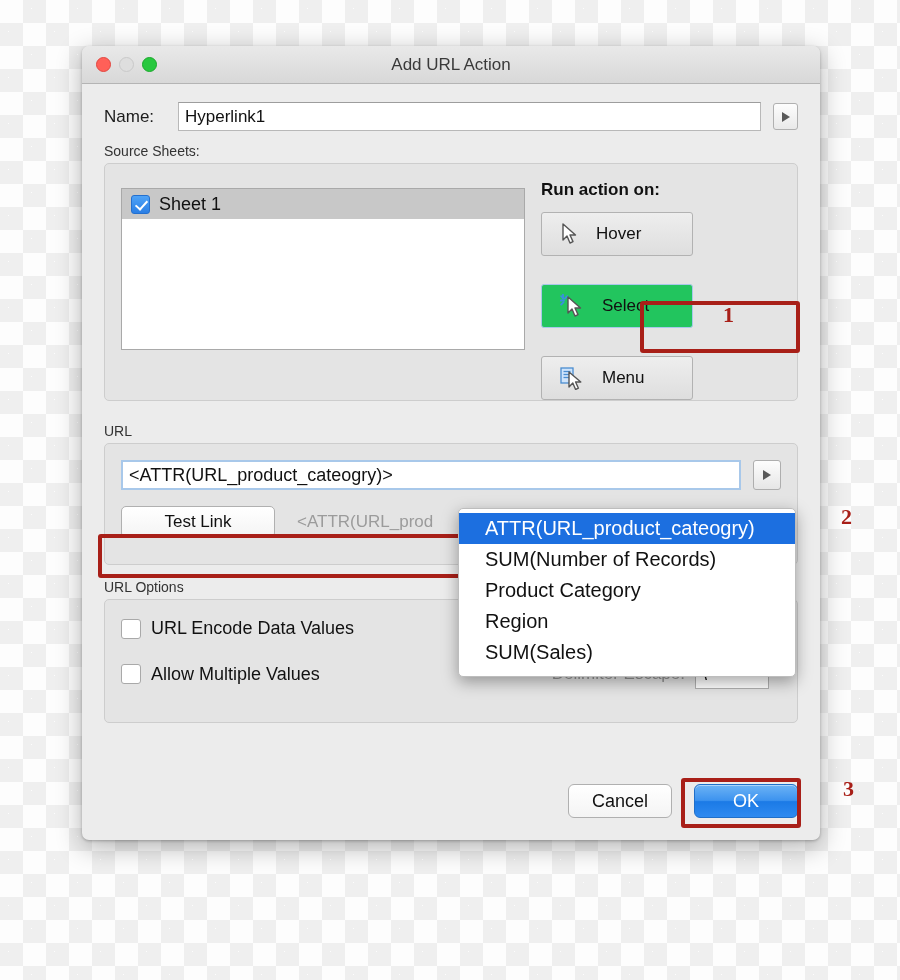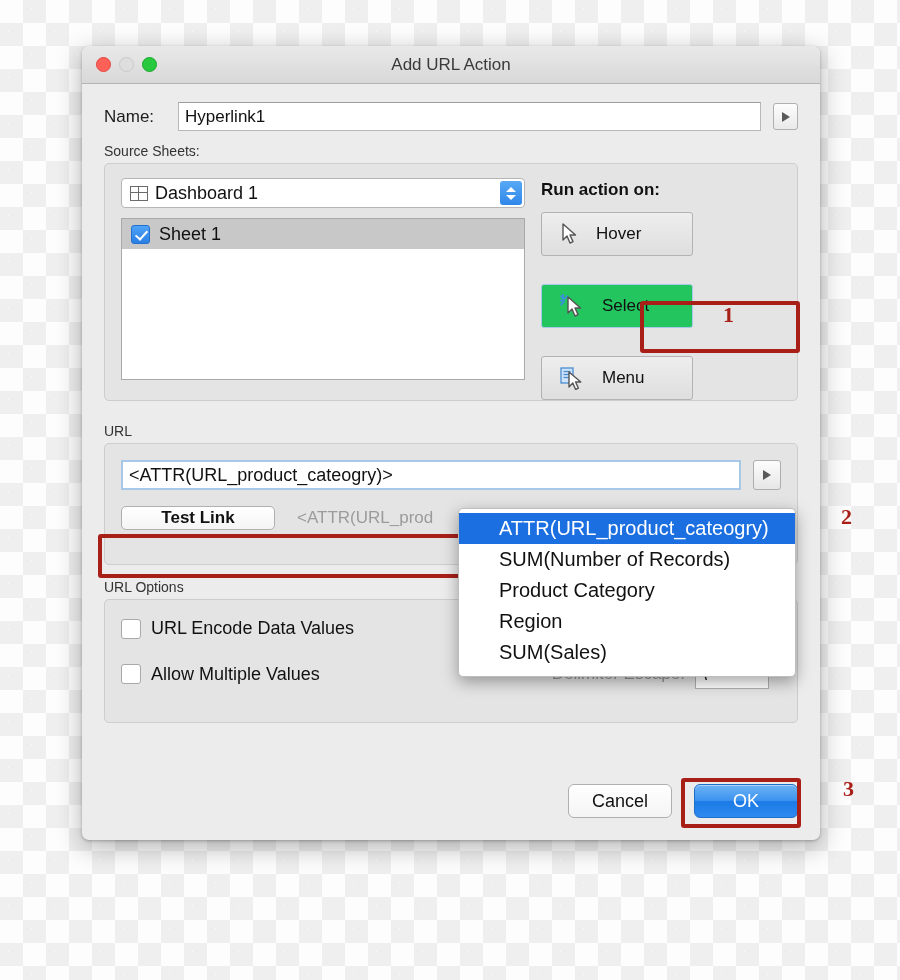--- a/index.html
+++ b/index.html
@@ -209,24 +209,24 @@
     white-space: nowrap; overflow: hidden;
   }
   .url-arrow {
     width: 28px; height: 30px;
     background: linear-gradient(to bottom,#fdfdfd,#e6e6e6);
     border: 1px solid #aeaeae; border-radius: 3px;
     display: flex; align-items: center; justify-content: center;
   }
   .testrow { display: flex; align-items: center; gap: 22px; margin-top: 16px; }
   .test-btn {
-    width: 154px; height: 24px;
+    width: 154px; height: 32px;
     background: linear-gradient(to bottom,#ffffff,#f4f4f4);
     border: 1px solid #b0b0b0; border-radius: 5px;
-    font-size: 17px; color: #111; font-weight: bold;
+    font-size: 17px; color: #111; font-weight: normal;
     display: flex; align-items: center; justify-content: center;
   }
   .test-preview { font-size: 17px; color: #9b9b9b; white-space: nowrap; overflow: hidden; }
 
   
   .opt-box { padding: 18px 28px 16px 16px; height: 124px; position: relative; }
   .opt-row { display: flex; align-items: center; margin-bottom: 20px; }
   .cb-empty {
     width: 20px; height: 20px;
     background: #fff;
@@ -277,21 +277,21 @@
     background: #fff;
     border: 1px solid #bdbdbd;
     border-radius: 5px;
     box-shadow: 0 5px 16px rgba(0,0,0,0.35);
     padding: 4px 0 8px 0;
     z-index: 50;
   }
   .dd-item {
     height: 31px;
     line-height: 31px;
-    padding-left: 40px;
+    padding-left: 26px;
     font-size: 20px;
     color: #111;
     white-space: nowrap;
   }
   .dd-item.active { background: #1c6fe0; color: #fff; }
 </style>
 </head>
 <body>
 
 <div class="window">
@@ -312,28 +312,20 @@
       <div class="text-input">Hyperlink1</div>
       <div class="arrow-btn">
         <span class="tri-right"></span>
       </div>
     </div>
 
     <div class="group-label">Source Sheets:</div>
     <div class="groupbox src-box">
 
       <div class="src-left">
-        <div class="combo">
-          <span class="grid-icon"></span>
-          <span class="combo-text">Dashboard 1</span>
-          <span class="combo-stepper">
-            <i class="chev up"></i>
-            <i class="chev down"></i>
-          </span>
-        </div>
 
         <div class="sheet-list">
           <div class="sheet-row">
             <span class="cb-checked"></span>
             <span class="sheet-name">Sheet 1</span>
           </div>
         </div>
       </div>
 
       <div class="src-right">

